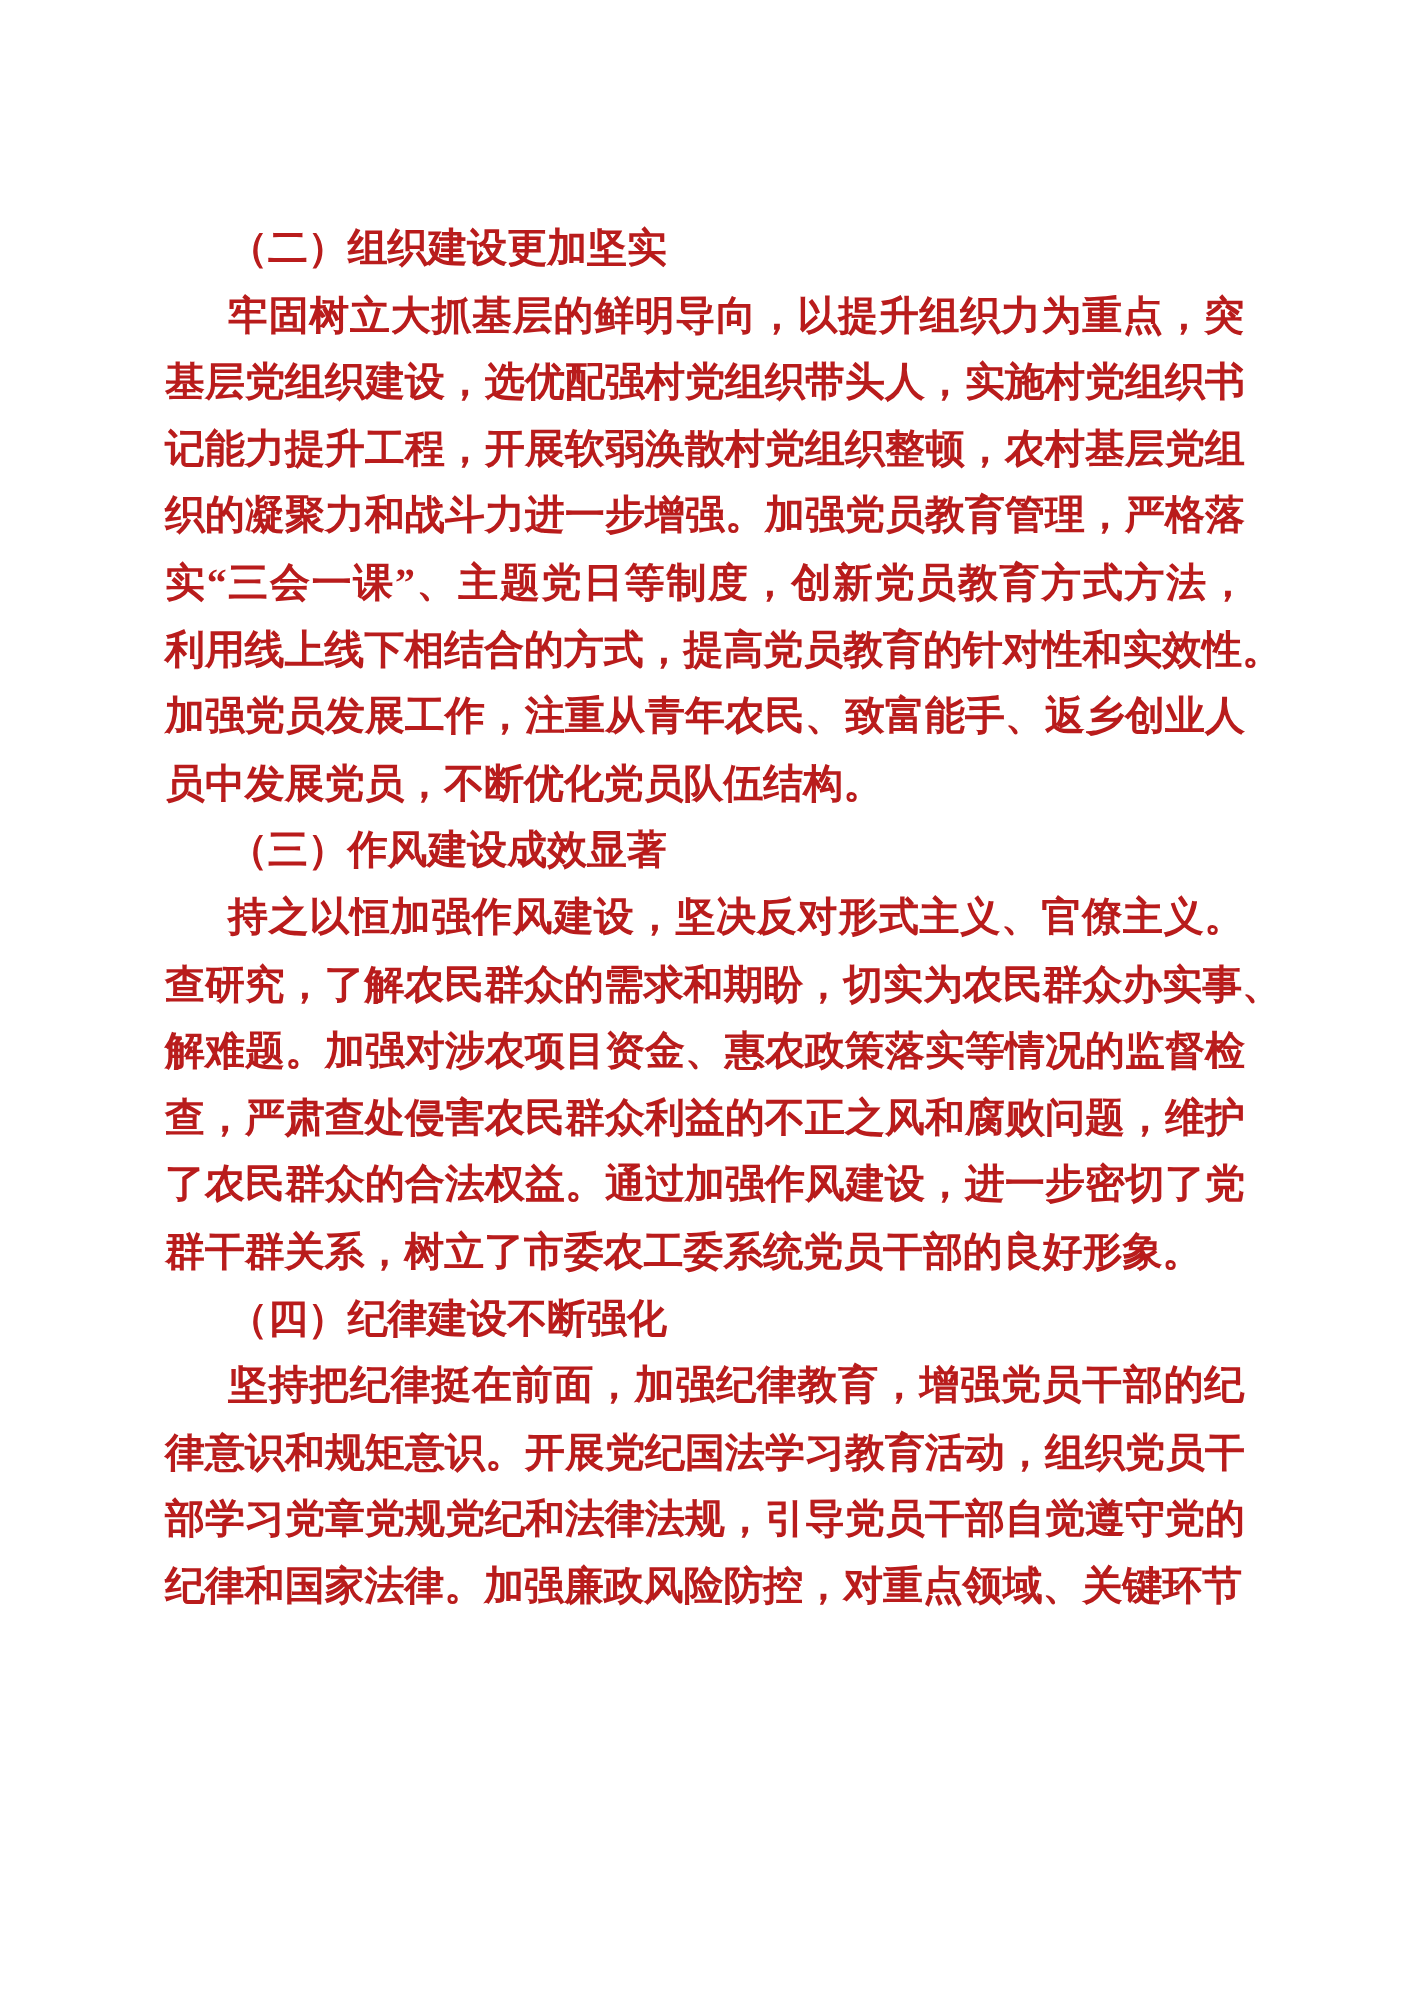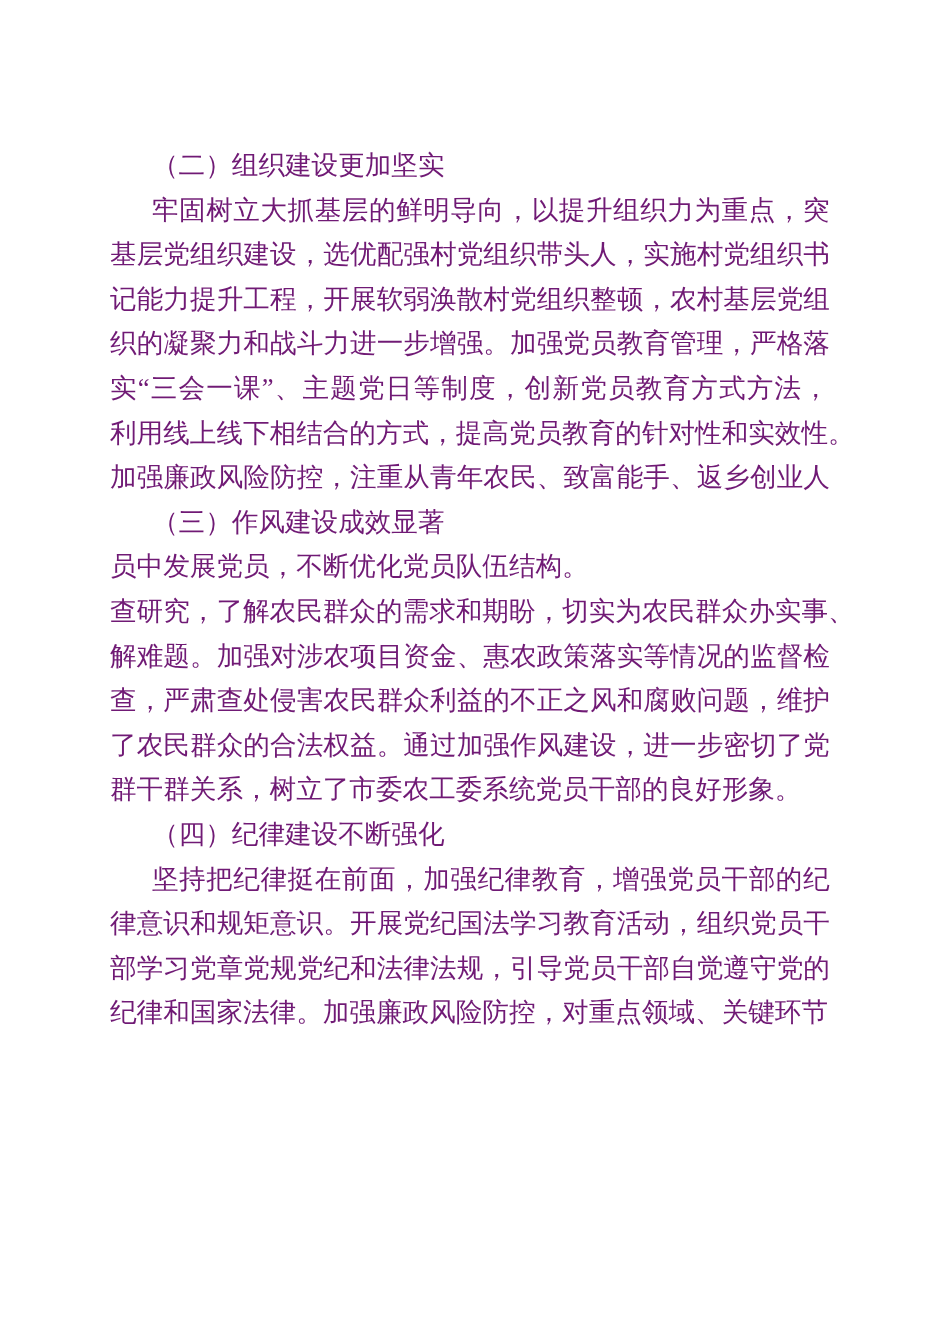--- a/index.html
+++ b/index.html
@@ -13,24 +13,24 @@
     height: 1344px;
     background: #ffffff;
     overflow: hidden;
     font-family: "Liberation Serif", "DejaVu Serif", serif;
   }
   .content {
     position: absolute;
     left: 110px;
     top: 143px;
     width: 720px;
-    color: #701a75;
+    color: #b91c1c;
     font-size: 26.6px;
     line-height: 44.6px;
-    font-weight: 400;
+    font-weight: 700;
   }
   .line {
     white-space: nowrap;
     height: 44.6px;
   }
   .line.heading,
   .line.first {
     text-indent: 42px;
   }
 </style>
@@ -39,23 +39,24 @@
 
 <div class="page">
   <div class="content" id="content">
       <div class="line heading">（二）组织建设更加坚实</div>
       <div class="line body first fill"><span class="t" style="letter-spacing: 0.52625px;">牢固树立大抓基层的鲜明导向，以提升组织力为重点，突</span></div>
       <div class="line body fill"><span class="t" style="letter-spacing: 0.0729167px; text-align: right;">基层党组织建设，选优配强村党组织带头人，实施村党组织书</span></div>
       <div class="line body fill"><span class="t" style="letter-spacing: 0.0729167px;">记能力提升工程，开展软弱涣散村党组织整顿，农村基层党组</span></div>
       <div class="line body fill"><span class="t" style="letter-spacing: 0.0729167px;">织的凝聚力和战斗力进一步增强。加强党员教育管理，严格落</span></div>
       <div class="line body fill"><span class="t" style="letter-spacing: 1.1684px;">实“三会一课”、主题党日等制度，创新党员教育方式方法，</span></div>
       <div class="line body fill"><span class="t">利用线上线下相结合的方式，提高党员教育的针对性和实效性。</span></div>
-      <div class="line body fill"><span class="t" style="letter-spacing: 0.0729167px;">加强廉政风险防控，注重从青年农民、致富能手、返乡创业人</span></div>
+      <div class="line body fill"><span class="t" style="letter-spacing: 0.0729167px;">加强党员发展工作，注重从青年农民、致富能手、返乡创业人</span></div>
+      <div class="line body"><span class="t">员中发展党员，不断优化党员队伍结构。</span></div>
       <div class="line heading">（三）作风建设成效显著</div>
-      <div class="line body"><span class="t">员中发展党员，不断优化党员队伍结构。</span></div>
+      <div class="line body first fill"><span class="t" style="letter-spacing: 0.52625px;">持之以恒加强作风建设，坚决反对形式主义、官僚主义。</span></div>
       <div class="line body fill"><span class="t">查研究，了解农民群众的需求和期盼，切实为农民群众办实事、</span></div>
       <div class="line body fill"><span class="t" style="letter-spacing: 0.0729167px; text-align: right;">解难题。加强对涉农项目资金、惠农政策落实等情况的监督检</span></div>
       <div class="line body fill"><span class="t" style="letter-spacing: 0.0729167px; margin-top: 43px;">查，严肃查处侵害农民群众利益的不正之风和腐败问题，维护</span></div>
       <div class="line body fill"><span class="t" style="letter-spacing: 0.0729167px;">了农民群众的合法权益。通过加强作风建设，进一步密切了党</span></div>
       <div class="line body"><span class="t">群干群关系，树立了市委农工委系统党员干部的良好形象。</span></div>
       <div class="line heading">（四）纪律建设不断强化</div>
       <div class="line body first fill"><span class="t" style="letter-spacing: 0.52625px;">坚持把纪律挺在前面，加强纪律教育，增强党员干部的纪</span></div>
       <div class="line body fill"><span class="t" style="letter-spacing: 0.0729167px;">律意识和规矩意识。开展党纪国法学习教育活动，组织党员干</span></div>
       <div class="line body fill"><span class="t" style="letter-spacing: 0.0729167px;">部学习党章党规党纪和法律法规，引导党员干部自觉遵守党的</span></div>
       <div class="line body"><span class="t">纪律和国家法律。加强廉政风险防控，对重点领域、关键环节</span></div>

